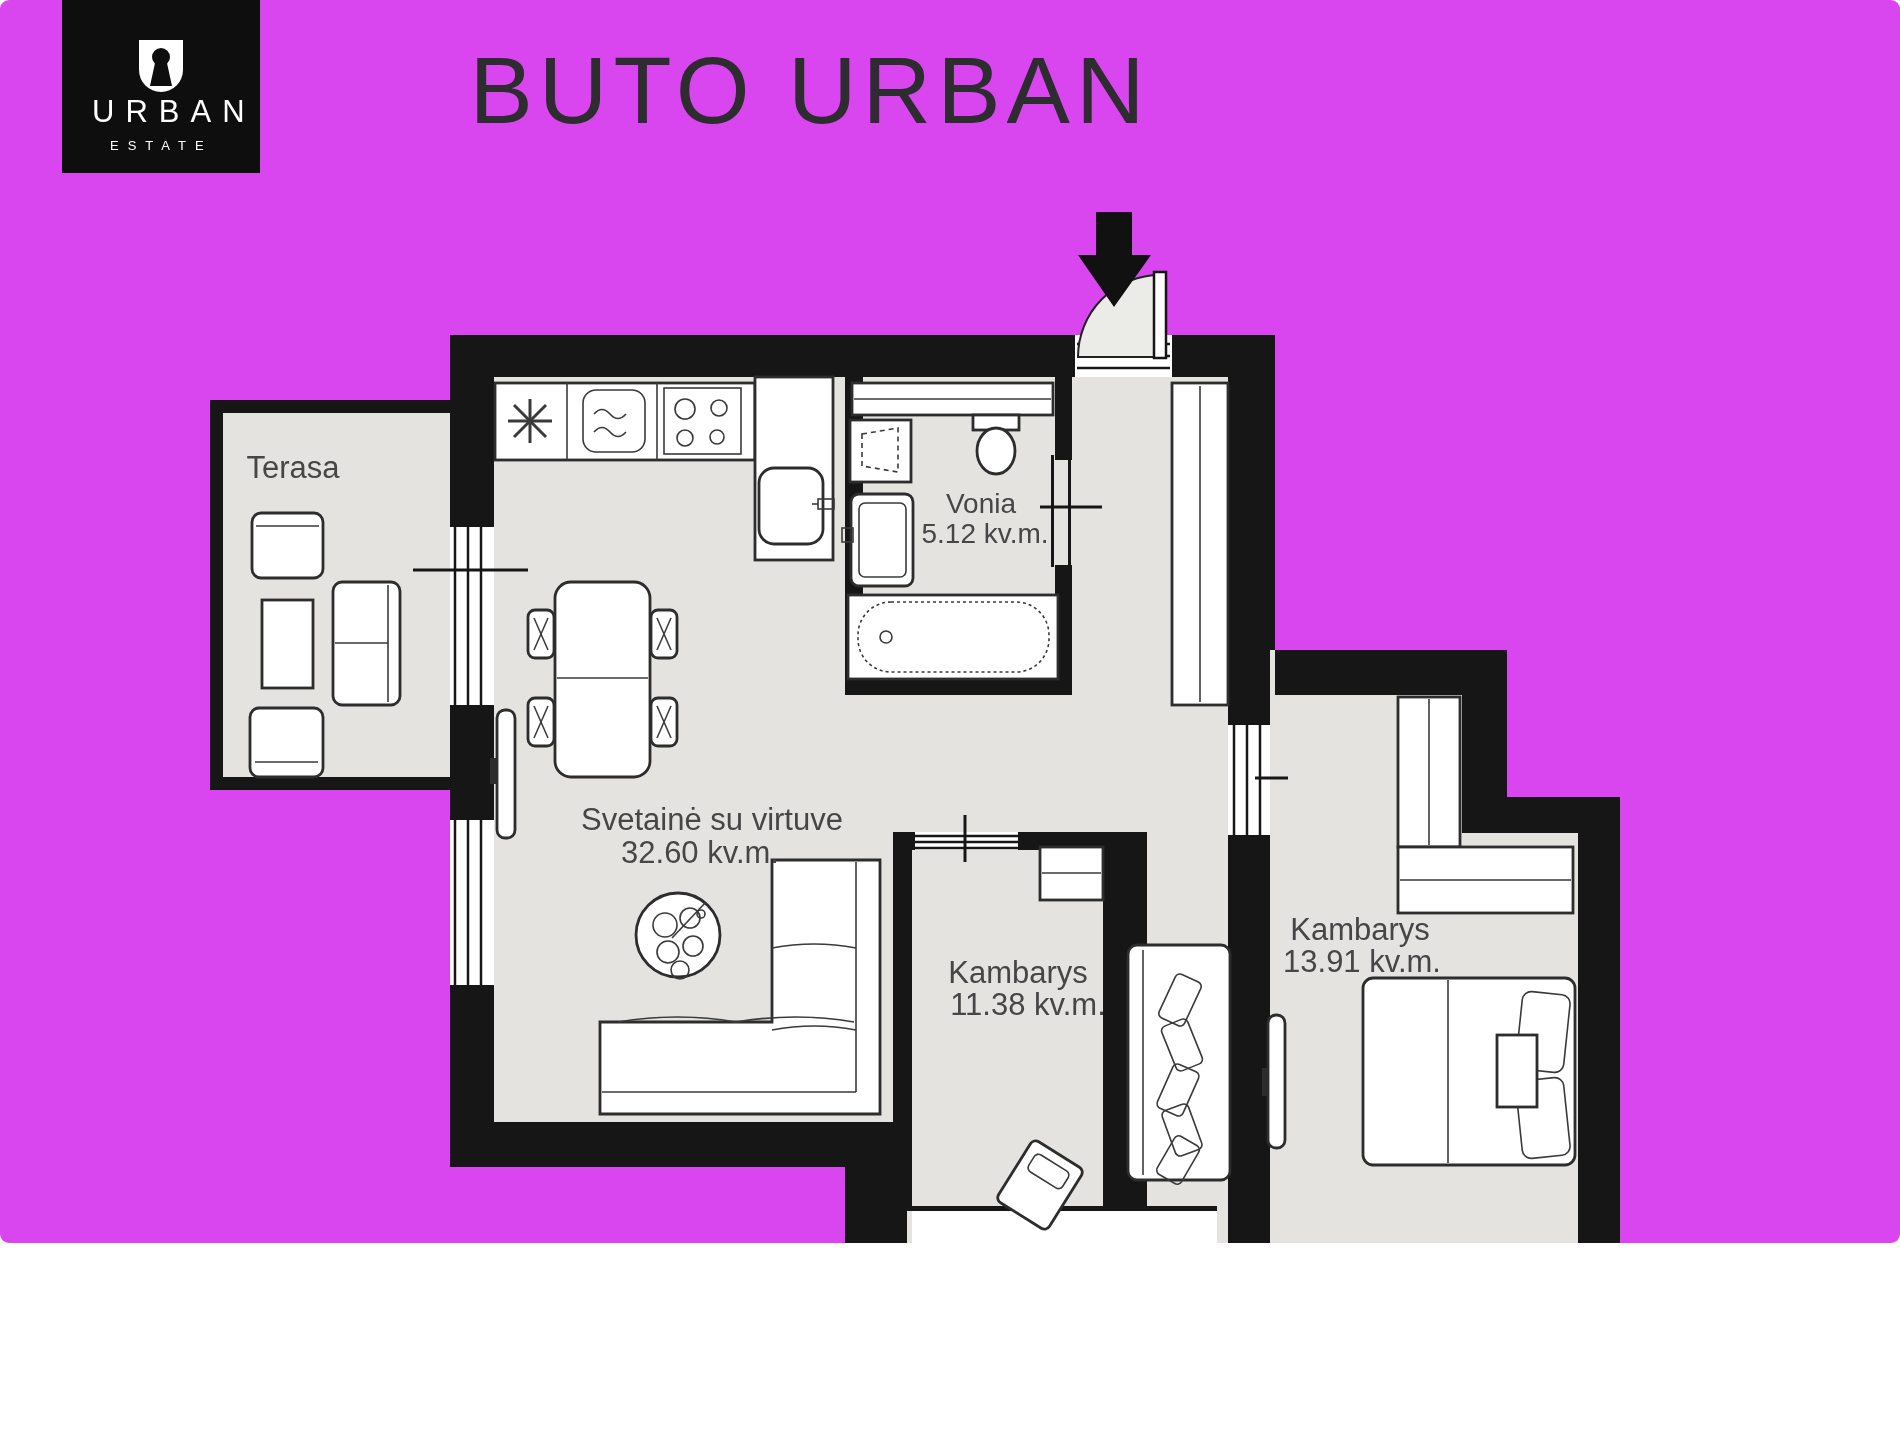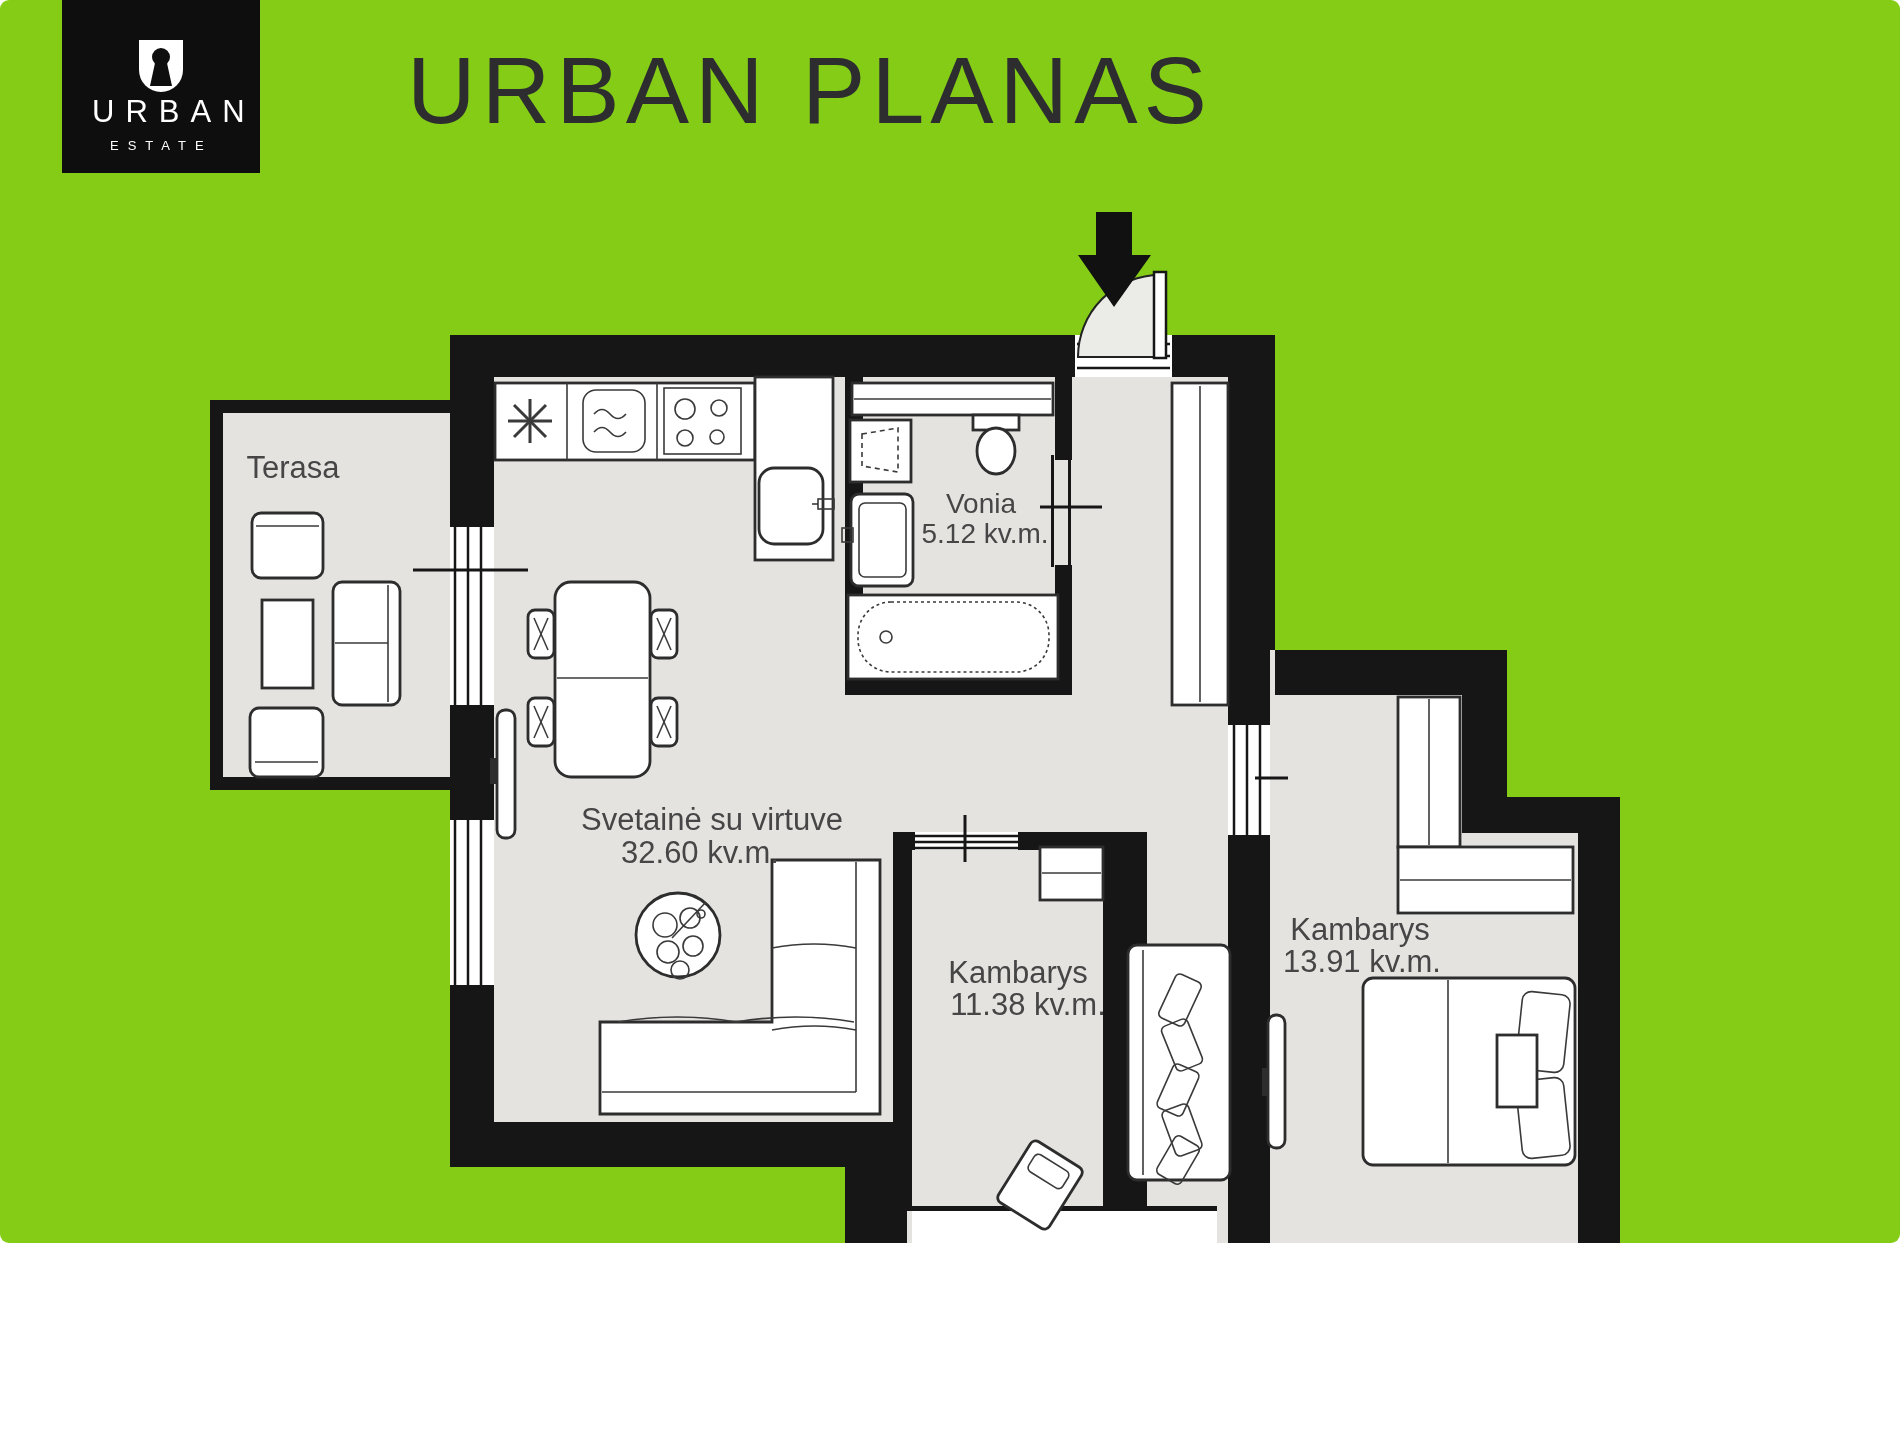--- a/index.html
+++ b/index.html
@@ -1,16 +1,16 @@
 <!DOCTYPE html>
 <html><head>
 <meta charset="utf-8">
 <style>
   html,body{margin:0;padding:0;background:#ffffff;}
-  .page{position:relative;width:1900px;height:1243px;background:#84cc16;overflow:hidden;
+  .page{position:relative;width:1900px;height:1243px;background:#d946ef;overflow:hidden;
         font-family:"Liberation Sans",sans-serif;border-radius:9px;}
   .logo{position:absolute;left:62px;top:0;width:198px;height:173px;background:#0e0e0e;}
   .title{position:absolute;left:380px;top:36px;width:860px;text-align:center;
          font-size:95px;font-weight:300;letter-spacing:6px;color:#2d2d30;white-space:nowrap;}
   svg{position:absolute;left:0;top:0;}
   .wall{fill:#161616;}
   .floor{fill:#e4e3e0;}
   .bay{fill:#ffffff;}
   .sill{stroke:#161616;stroke-width:3;}
   .sill2{stroke:#161616;stroke-width:2.5;}
@@ -32,21 +32,21 @@
       <g>
         <path d="M77,40 h44 v30 a22,22 0 0 1 -44,0 Z" fill="#ffffff"></path>
         <circle cx="99" cy="57" r="9" fill="#0e0e0e"></circle>
         <polygon points="93,63 105,63 110,86 88,86" fill="#0e0e0e"></polygon>
       </g>
       <text x="30" y="122" class="logo-brand">URBAN</text>
       <text x="48" y="150" class="logo-sub">ESTATE</text>
     </svg>
   </div>
 
-  <div class="title">URBAN PLANAS</div>
+  <div class="title">BUTO URBAN</div>
 
   <svg width="1900" height="1433" viewBox="0 0 1900 1433">
 
     <g>
       <rect x="223" y="413" width="227" height="364" class="floor"></rect>
       <path class="floor" d="M450,335 H1275 V650 H1507 V797 H1620 V1300 H845 V1167 H450 Z"></path>
       <rect x="912" y="1210" width="305" height="90" class="bay"></rect>
       <rect x="1270" y="1252" width="258" height="48" class="bay"></rect>
       <rect x="450" y="1300" width="1170" height="10" class="shadow"></rect>
     </g>

